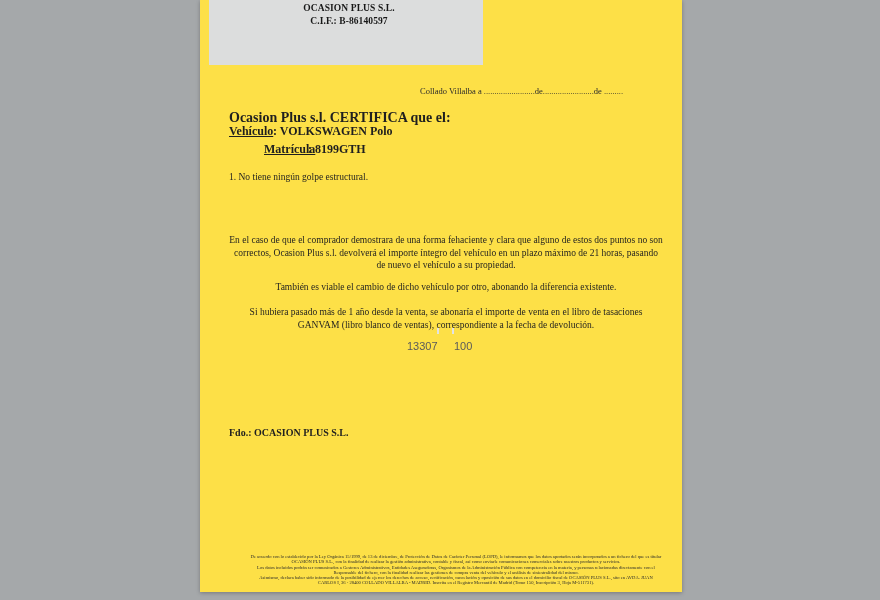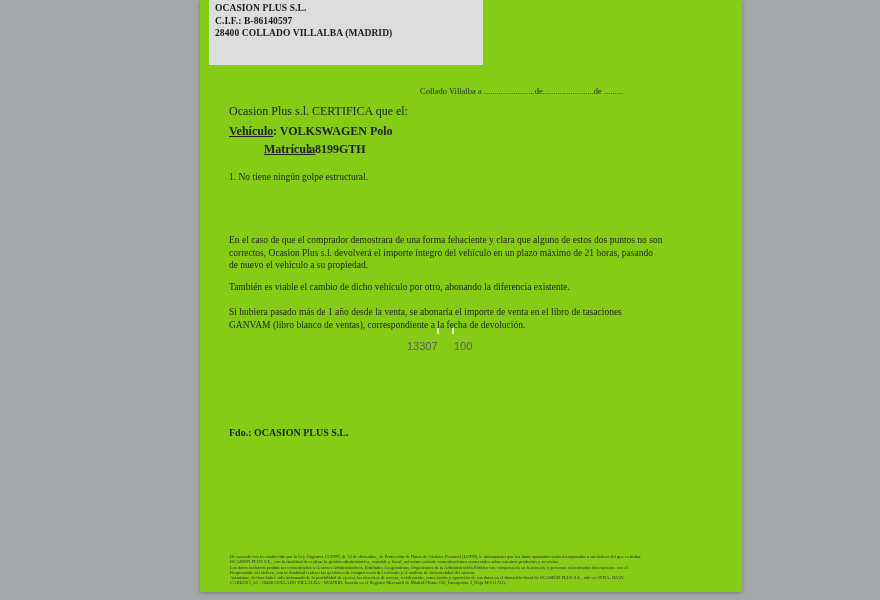--- a/index.html
+++ b/index.html
@@ -14,25 +14,26 @@
   .viewer {
     position: relative;
     width: 880px;
     height: 600px;
     background: #a5a8aa;
   }
   .paper {
     position: absolute;
     left: 200px;
     top: 0;
-    width: 542px;
+    width: 482px;
     height: 592px;
-    background: #84cc16;
+    background: #fde047;
     box-shadow: 0 1px 4px rgba(0,0,0,0.28);
     color: #1f1f1f;
+    text-align: center;
   }
   .letterhead {
     position: absolute;
     left: 9px;
     top: 0;
     width: 274px;
     height: 65px;
     background: #dcdddd;
     box-sizing: border-box;
     padding: 2px 0 0 6px;
@@ -49,23 +50,23 @@
     position: absolute;
     left: 220px;
     top: 86px;
     font-size: 8.5px;
     white-space: nowrap;
     color: #2a2a2a;
   }
   .certify {
     position: absolute;
     left: 29px;
-    top: 104px;
-    font-weight: normal;
-    font-size: 12px;
+    top: 110px;
+    font-weight: bold;
+    font-size: 14px;
     white-space: nowrap;
   }
   .fieldline {
     position: absolute;
     left: 29px;
     font-weight: bold;
     font-size: 12px;
     white-space: nowrap;
   }
   .fieldline .lbl {
@@ -128,21 +129,20 @@
 </style>
 </head>
 <body>
 
 <div class="viewer">
   <div class="paper">
 
     <div class="letterhead">
       <div>OCASION PLUS S.L.</div>
       <div>C.I.F.: B-86140597</div>
-      <div>28400 COLLADO VILLALBA (MADRID)</div>
     </div>
 
     <div class="dateline">Collado Villalba a ........................de........................de .........</div>
 
     <div class="certify">Ocasion Plus s.l. CERTIFICA que el:</div>
 
     <div class="fieldline" style="top:124px;">
       <span class="lbl">Vehículo</span><span>: VOLKSWAGEN Polo</span>
     </div>
 

